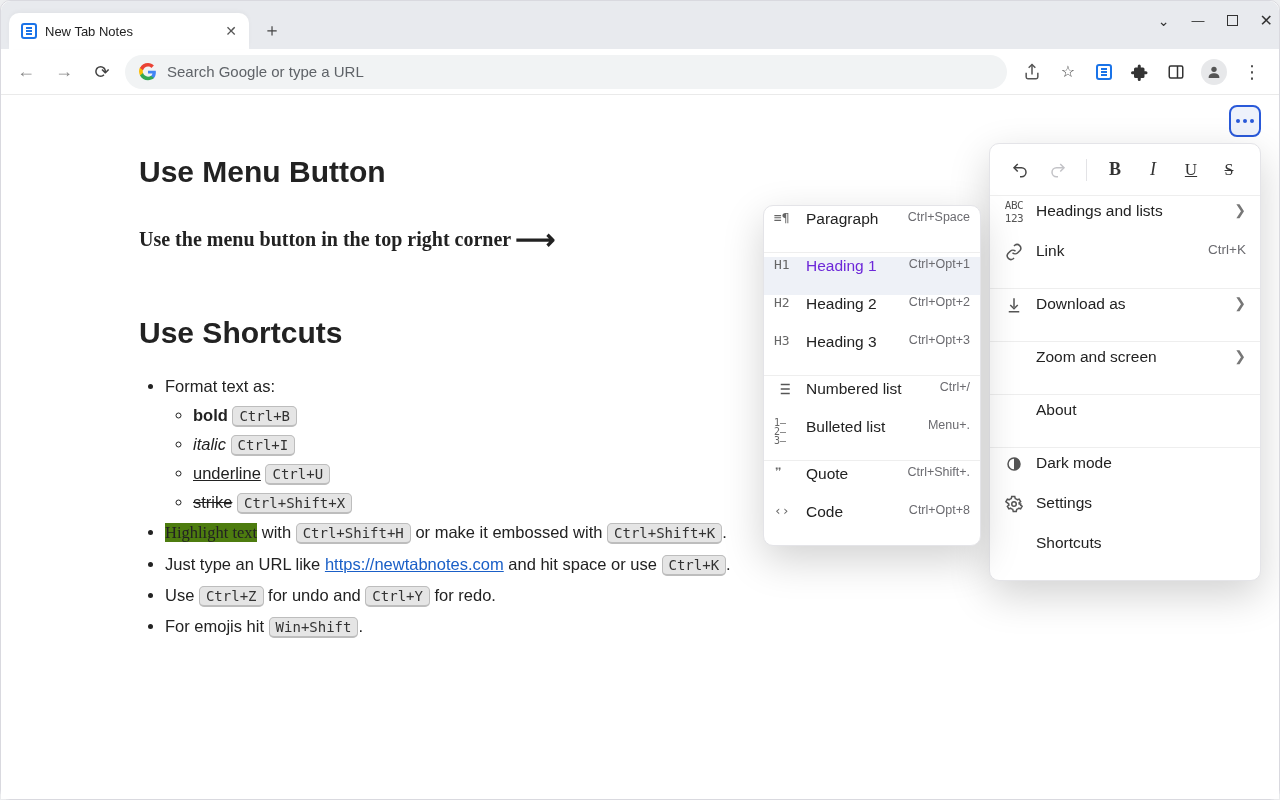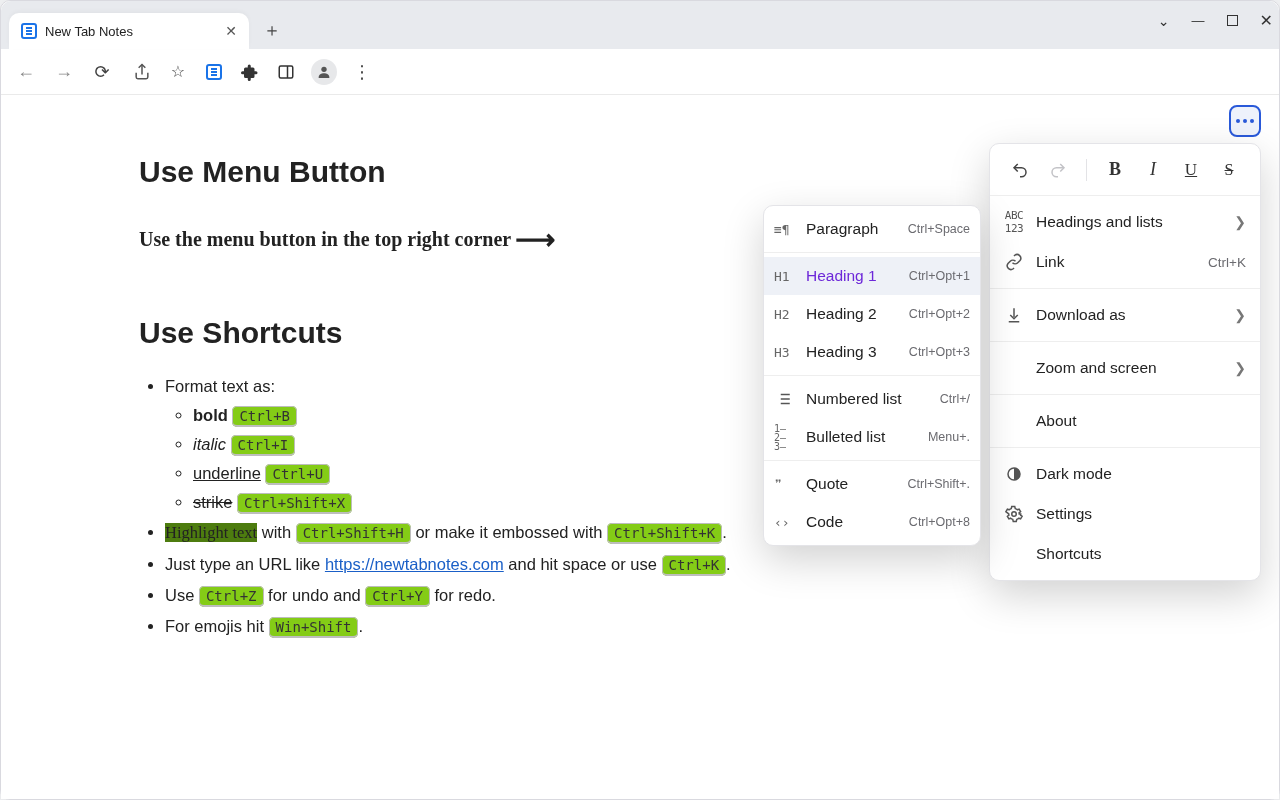--- a/index.html
+++ b/index.html
@@ -31,21 +31,21 @@
   .content { flex:1; position:relative; background:#fff; overflow:hidden; }
   .doc { padding:60px 0 0 138px; max-width:740px; color:#222; }
   h1.doc-h1 { font-size:30px; font-weight:700; margin-bottom:34px;}
   .script-note { font-family:"Comic Sans MS","Segoe Script",cursive; font-size:20px; font-weight:600; display:inline-block; }
   .arrow-wrap { display:flex; align-items:center; gap:4px; margin-bottom:60px;}
   .arrow { font-size:28px; font-weight:700; }
   h1.doc-h2 { font-size:30px; font-weight:700; margin-bottom:22px;}
   ul.top { list-style:disc; padding-left:26px; font-size:16.5px; line-height:1.75;}
   ul.top > li { margin-bottom:2px;}
   ul.sub { list-style:circle; padding-left:28px;}
-  kbd { font-family:ui-monospace,Consolas,monospace; font-size:14px; background:#84cc16; border:1px solid #bdbdbd; border-bottom-width:2px; border-radius:5px; padding:1px 6px; color:#333;}
+  kbd { font-family:ui-monospace,Consolas,monospace; font-size:14px; background:#e5e5e5; border:1px solid #bdbdbd; border-bottom-width:2px; border-radius:5px; padding:1px 6px; color:#333;}
   .b { font-weight:700; }
   .i { font-style:italic; }
   .u { text-decoration:underline; }
   .s { text-decoration:line-through; }
   .hl { background:#4d7c0f;font-family:Liberation Serif, serif; }
   a.link { color:#1a5fc7; text-decoration:underline; }
 
   
   .menu-btn { position:absolute; top:10px; right:18px; width:32px; height:32px; border:2px solid #2959d9; border-radius:8px; background:#eef2fb; display:flex; align-items:center; justify-content:center; color:#2959d9;}
   .dots3 { display:flex; gap:3px;}
@@ -60,21 +60,21 @@
   .format-row .sep { width:1px; height:22px; background:#e3e3e6; margin:0 6px;}
   .fbtn { width:32px; height:32px; display:flex; align-items:center; justify-content:center; color:#333; border-radius:6px;}
   .fbtn.dis { color:#c3c3c7; }
   .fbtn.bold { font-weight:800; font-family:Georgia,serif; font-size:18px;}
   .fbtn.ital { font-style:italic; font-family:Georgia,serif; font-size:18px;}
   .fbtn.under { text-decoration:underline; font-family:Georgia,serif; font-size:17px;}
   .fbtn.strike{ text-decoration:line-through; font-family:Georgia,serif; font-size:16px;}
 
   .menu-sec { padding:6px 0; border-bottom:1px solid #eee;}
   .menu-sec:last-child{ border-bottom:none;}
-  .mrow { display:flex; align-items:center; height:40px; padding:0 14px; gap:12px; cursor:pointer;}
+  .mrow { display:flex; align-items:flex-start; height:40px; padding:0 14px; gap:12px; cursor:pointer;}
   .mrow .mlabel{ flex:1; }
   .mrow .chev { color:#777; font-size:14px;}
   .mrow .short { color:#6b6b70; font-size:13.5px; }
   .micon { width:20px; height:20px; display:flex; align-items:center; justify-content:center; color:#555; font-size:15px;}
   .micon.txt { font-family:ui-monospace,monospace; font-size:11px; letter-spacing:-.5px; color:#555;}
 
   .pop-left .menu-sec { padding:4px 0;}
   .pop-left .mrow { padding:0 10px; height:38px; gap:10px;}
   .pop-left .mrow.sel { background:#eef1f7; }
   .pop-left .mrow.sel .micon, .pop-left .mrow.sel .mlabel { color:#6d28d9; }
@@ -100,20 +100,29 @@
       <span>—</span>
       <span class="box"></span>
       <span class="x">✕</span>
     </div>
   </div>
 
   <div class="toolbar">
     <div class="nav-btn">←</div>
     <div class="nav-btn">→</div>
     <div class="nav-btn reload">⟳</div>
+    <div class="omnibox">
+      <svg class="g" viewBox="0 0 48 48">
+          <path fill="#4285F4" d="M45 24.5c0-1.6-.1-2.8-.4-4H24v7.3h11.9c-.5 3-2.3 5.5-4.9 7.2v5.9h7.9C43 36.8 45 31.2 45 24.5z"></path>
+          <path fill="#34A853" d="M24 46c6.5 0 11.9-2.1 15.9-5.8l-7.9-5.9c-2.2 1.5-5 2.3-8 2.3-6.1 0-11.3-4.1-13.2-9.7H2.7v6.1C6.7 40.9 14.7 46 24 46z"></path>
+          <path fill="#FBBC05" d="M10.8 26.9c-.5-1.5-.8-3-.8-4.9s.3-3.4.8-4.9v-6.1H2.7C1 14.6 0 18.6 0 22s1 7.4 2.7 11l8.1-6.1z"></path>
+          <path fill="#EA4335" d="M24 9.5c3.5 0 6.6 1.2 9 3.6l6.7-6.7C35.9 2.4 30.5 0 24 0 14.7 0 6.7 5.1 2.7 13l8.1 6.1C12.7 13.6 17.9 9.5 24 9.5z"></path>
+        </svg>
+      <span>Search Google or type a URL</span>
+    </div>
     <div class="tool-icons">
       <div class="ico">
           <svg width="20" height="20" viewBox="0 0 24 24" fill="none" stroke="#555" stroke-width="1.8">
             <path d="M12 3v12"></path>
             <path d="M8 7l4-4 4 4"></path>
             <path d="M5 13v5a2 2 0 0 0 2 2h10a2 2 0 0 0 2-2v-5"></path>
           </svg>
         </div>
       <div class="ico">☆</div>
       <div class="ico">

